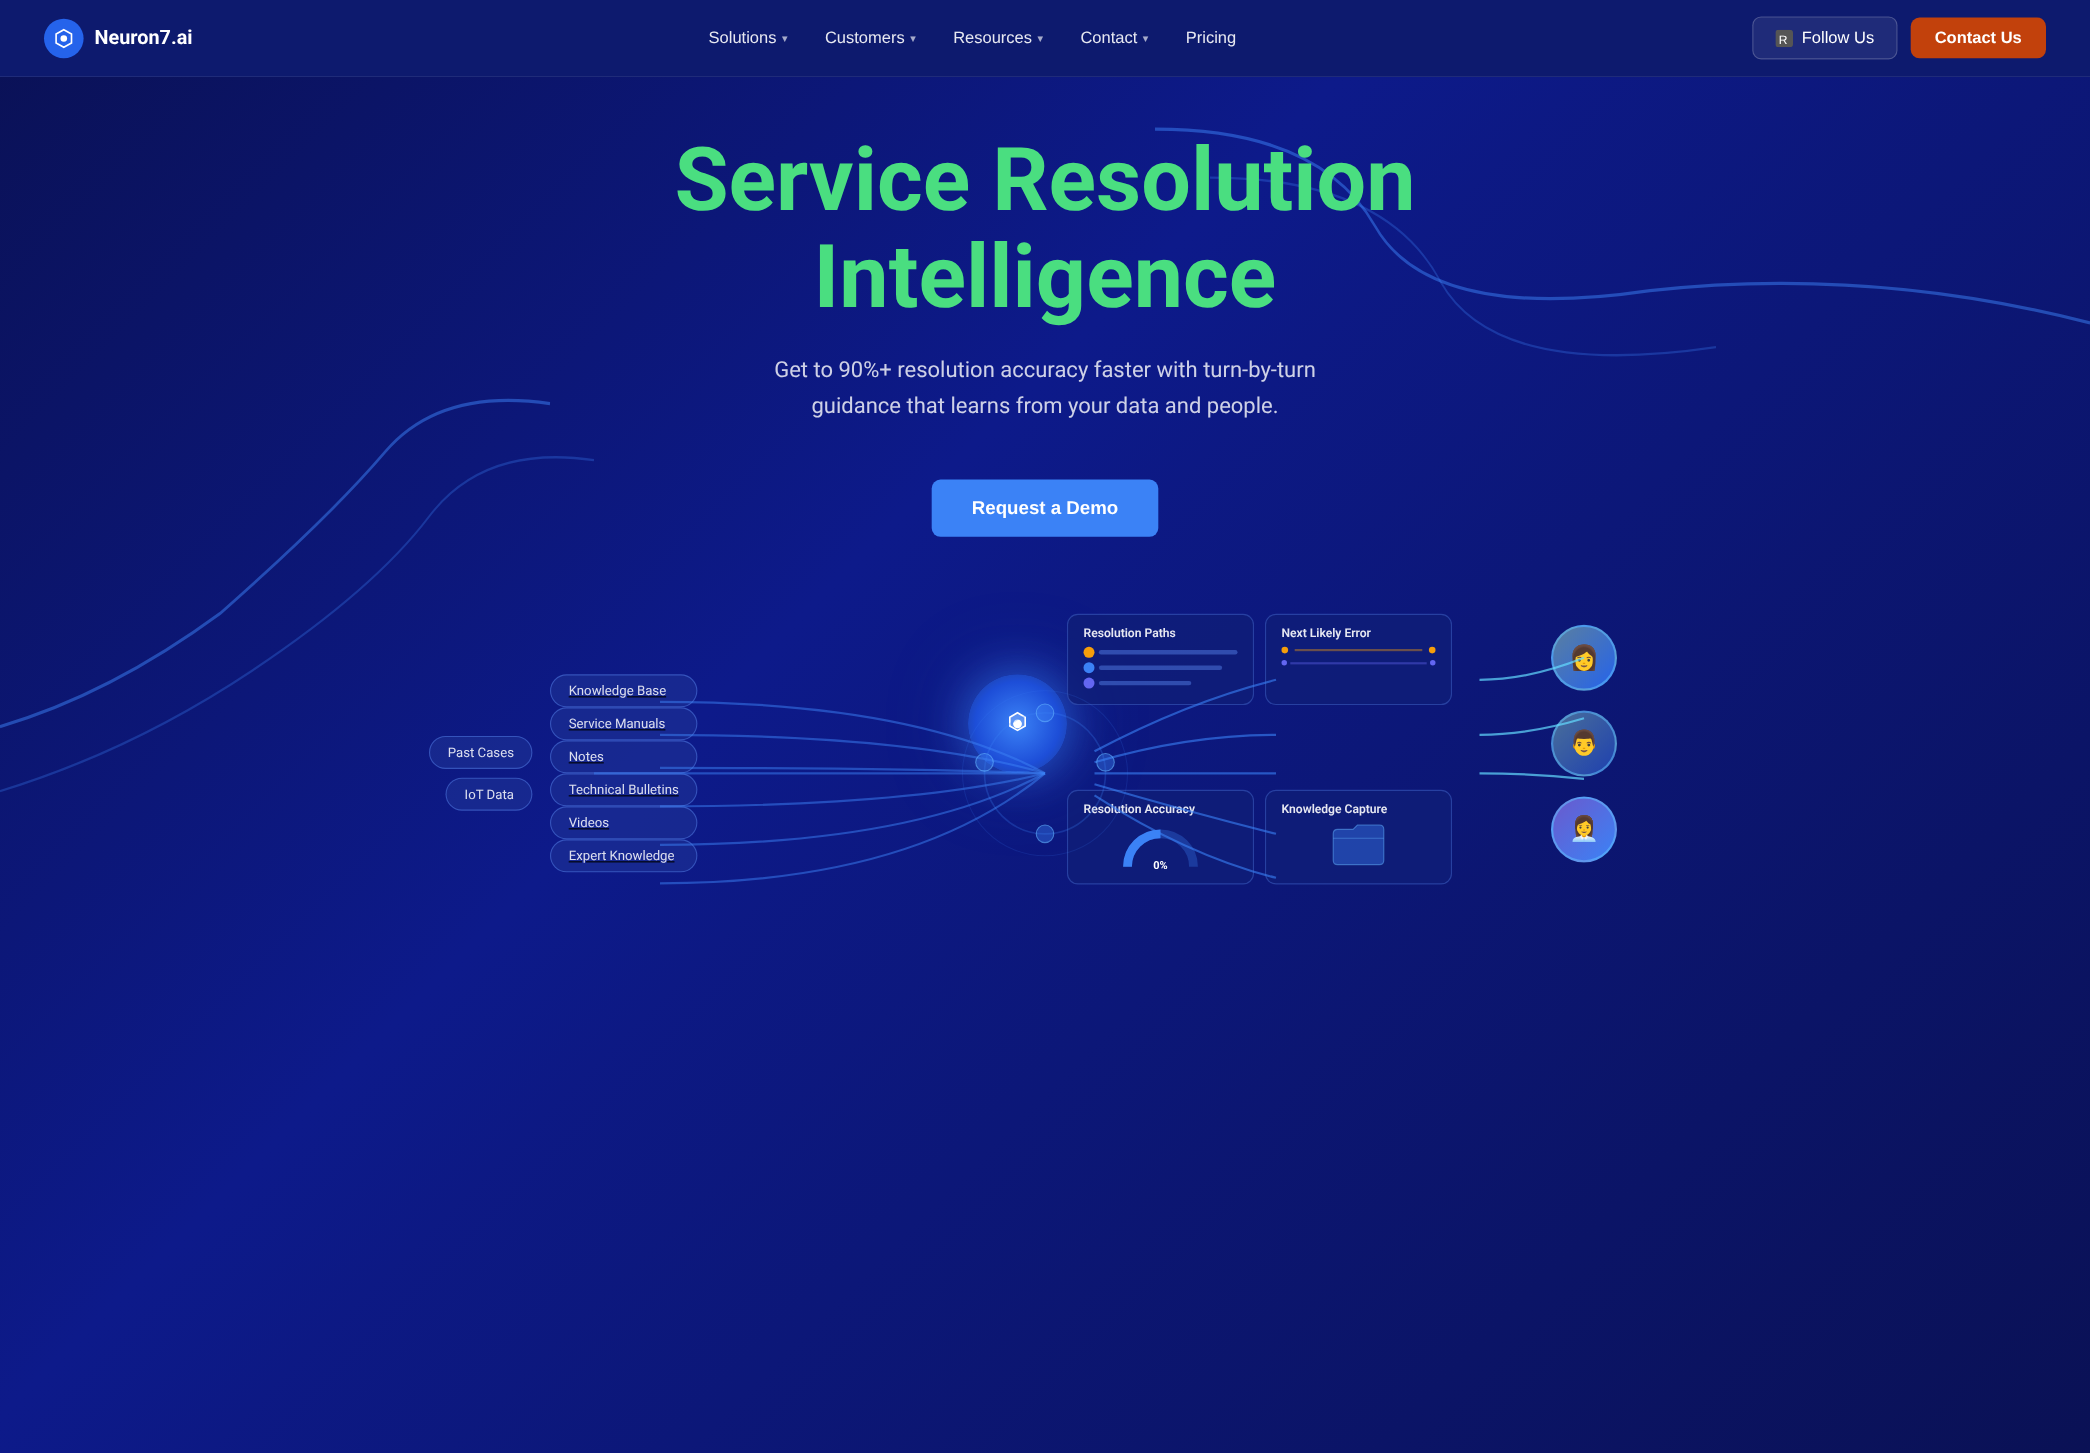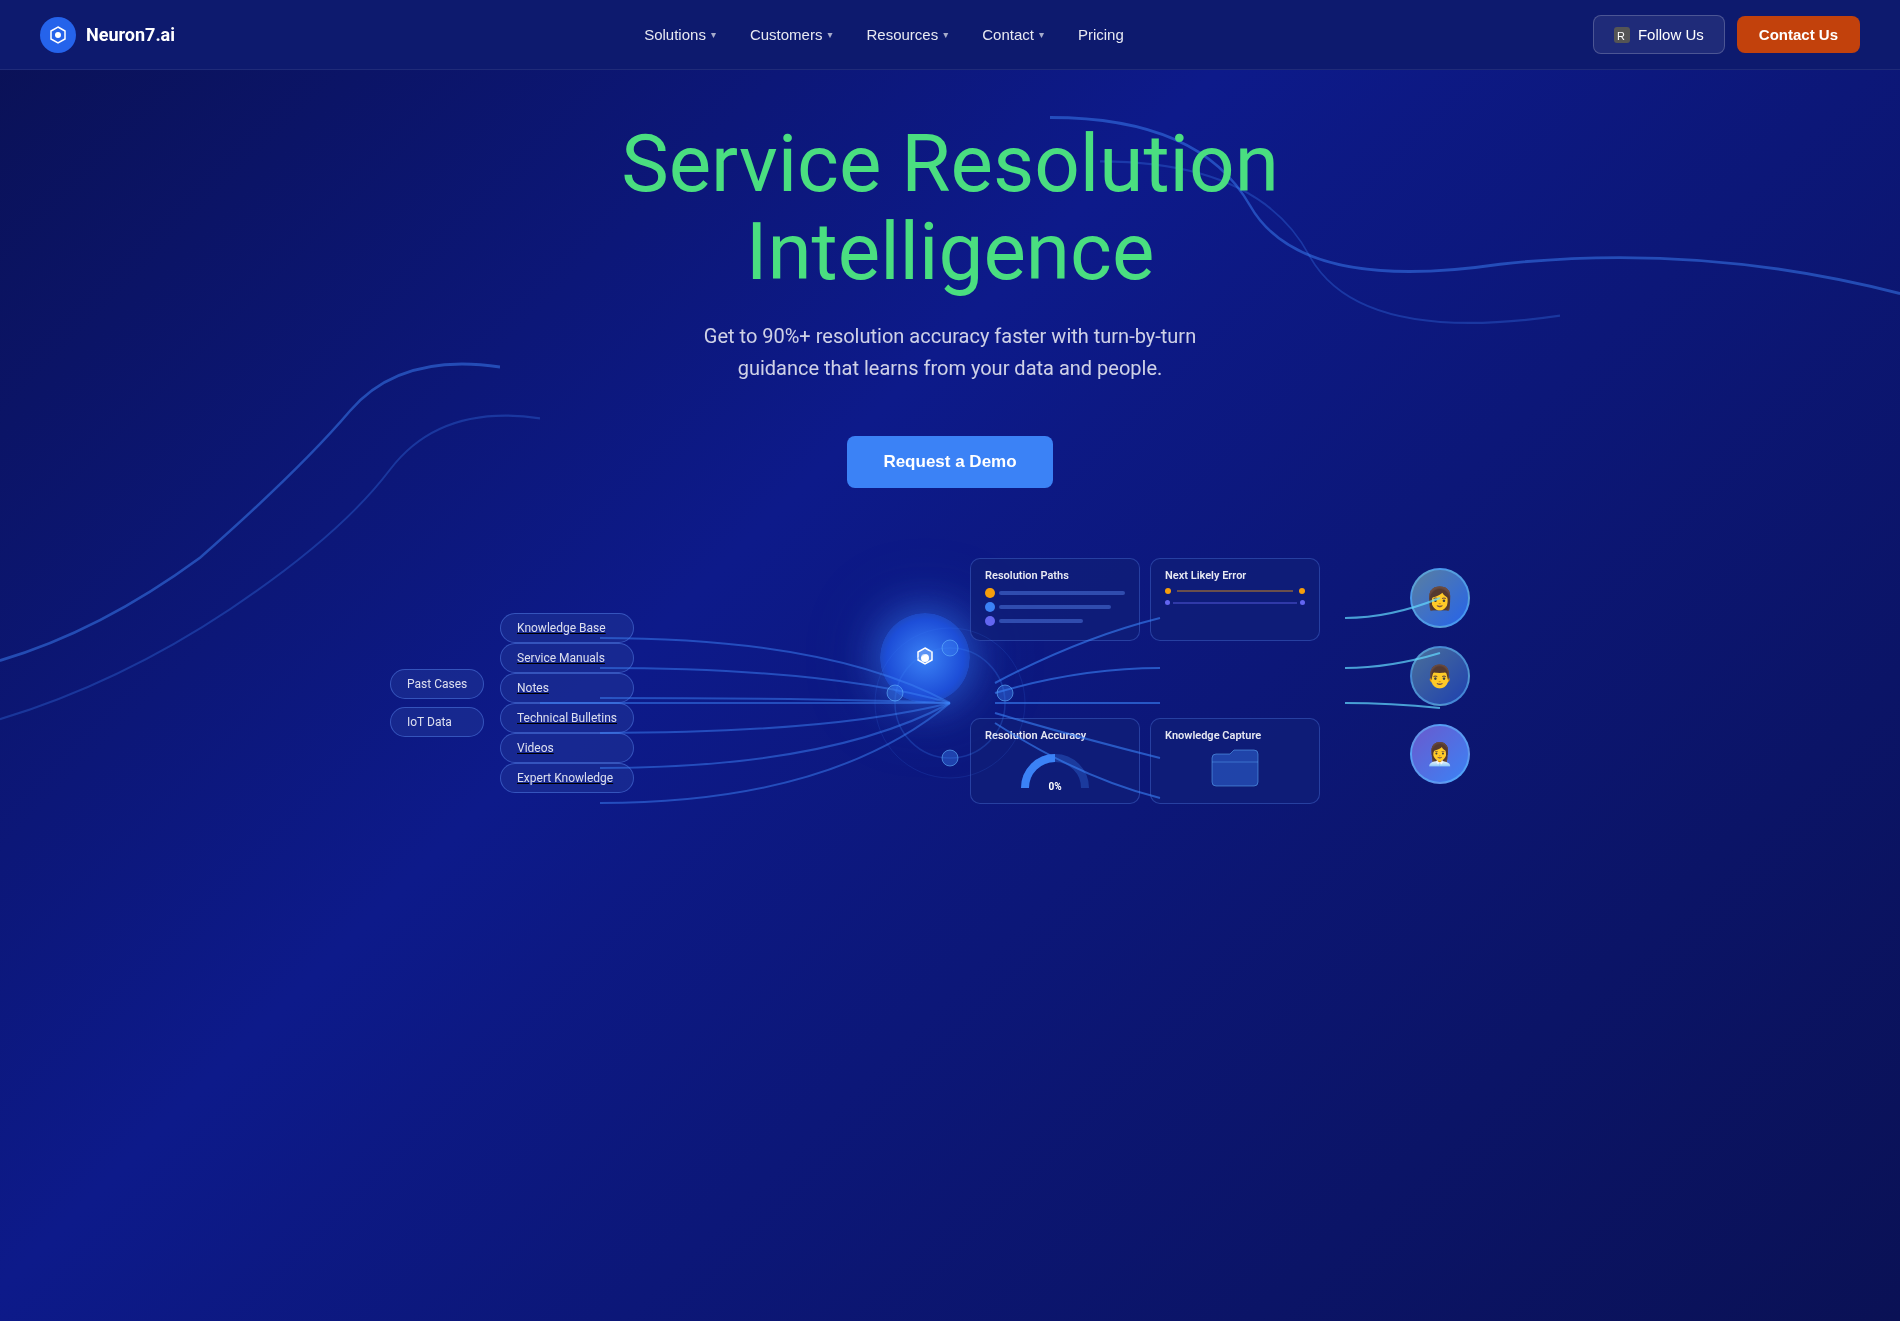--- a/index.html
+++ b/index.html
@@ -38,21 +38,21 @@
     }
 
     
     .hero {
       min-height: 100vh;
       background: linear-gradient(135deg, #0a1155 0%, #0d1a8a 40%, #0a1155 100%);
       display: flex; flex-direction: column; align-items: center;
       padding-top: 120px; position: relative; overflow: hidden;
     }
     .hero-title { text-align: center; z-index: 2; }
-    .hero-title h1 { font-size: 80px; font-weight: 400; color: white; line-height: 1.1; }
+    .hero-title h1 { font-size: 80px; font-weight: 700; color: white; line-height: 1.1; }
     .hero-title h1 span { color: #4ade80; }
     .hero-subtitle {
       text-align: center; color: rgba(255,255,255,0.8); font-size: 20px;
       max-width: 560px; margin: 24px auto 16px; line-height: 1.6; z-index: 2;
     }
     .demo-btn {
       margin-top: 36px; background: #3b82f6; color: white; padding: 16px 36px;
       border-radius: 8px; border: none; font-size: 17px; font-weight: 600; cursor: pointer;
       z-index: 2;
     }
@@ -196,21 +196,21 @@
 
       <circle cx="570" cy="165" r="55" stroke="rgba(59,130,246,0.25)" stroke-width="1.5" fill="none"></circle>
       <circle cx="570" cy="165" r="75" stroke="rgba(59,130,246,0.15)" stroke-width="1" fill="none"></circle>
 
       <circle cx="570" cy="110" r="8" fill="rgba(59,130,246,0.4)" stroke="rgba(100,180,255,0.6)" stroke-width="1"></circle>
       <circle cx="625" cy="155" r="8" fill="rgba(59,130,246,0.4)" stroke="rgba(100,180,255,0.6)" stroke-width="1"></circle>
       <circle cx="570" cy="220" r="8" fill="rgba(59,130,246,0.4)" stroke="rgba(100,180,255,0.6)" stroke-width="1"></circle>
       <circle cx="515" cy="155" r="8" fill="rgba(59,130,246,0.4)" stroke="rgba(100,180,255,0.6)" stroke-width="1"></circle>
     </svg>
 
-    <div style="position:absolute;left:10px;top:50%;transform:translateY(-50%);display:flex;flex-direction:column;gap:8px;">
+    <div style="position:absolute;left:10px;top:50%;transform:translateY(-50%);display:flex;flex-direction:column;gap:8px;align-items:flex-end;">
       <div class="input-node">Past Cases</div>
       <div class="input-node">IoT Data</div>
     </div>
 
     <div style="position:absolute;left:120px;top:50%;transform:translateY(-50%);display:flex;flex-direction:column;gap:0;text-decoration:underline;">
       <div class="input-node">Knowledge Base</div>
       <div class="input-node">Service Manuals</div>
       <div class="input-node">Notes</div>
       <div class="input-node">Technical Bulletins</div>
       <div class="input-node">Videos</div>

